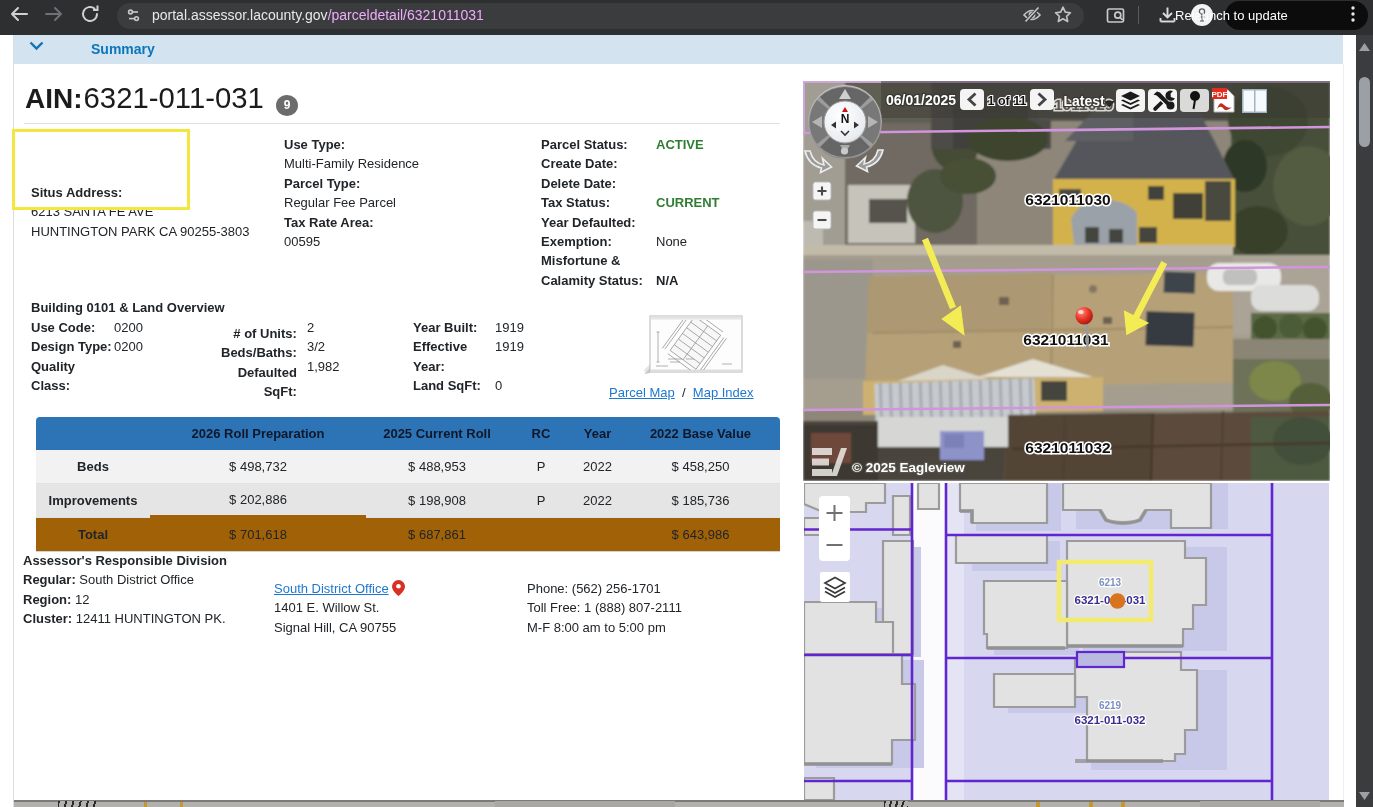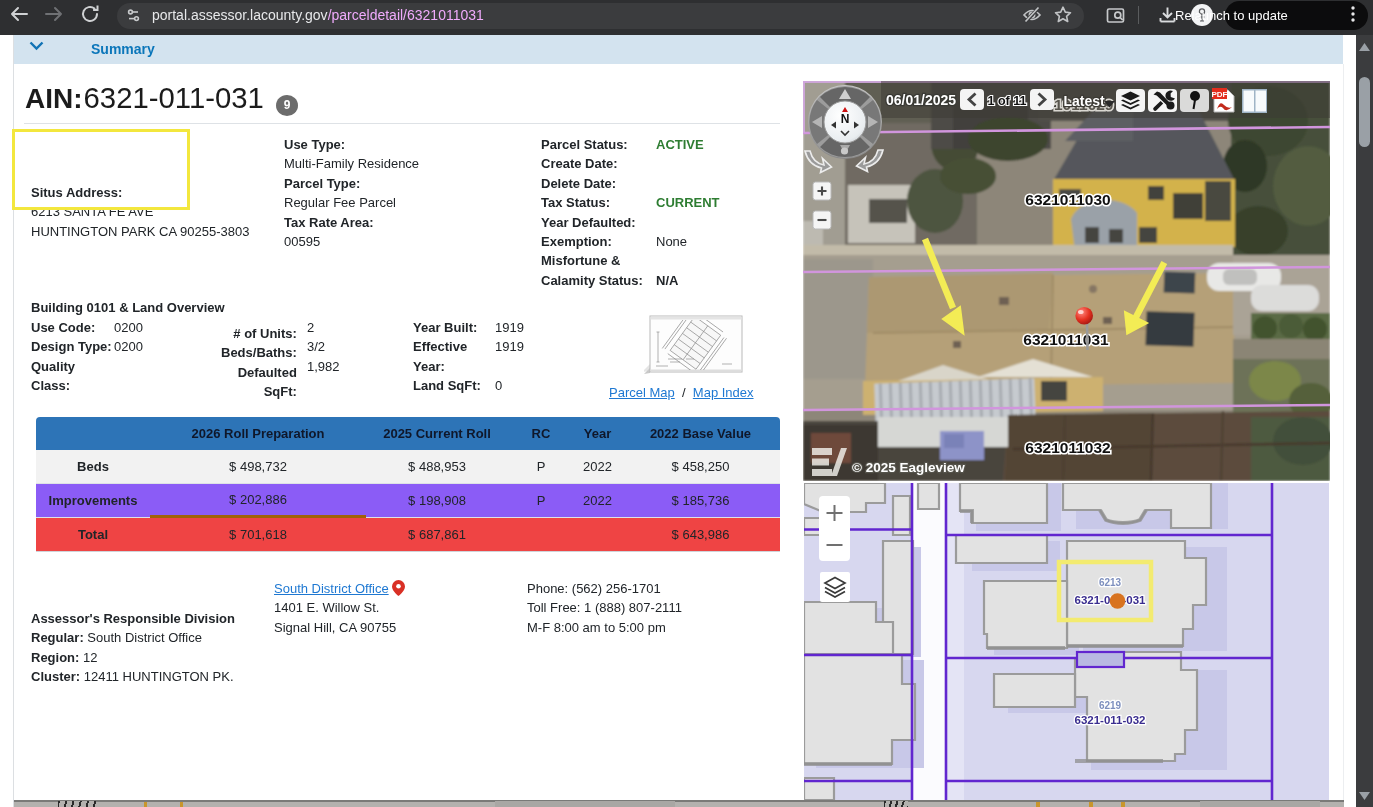--- a/index.html
+++ b/index.html
@@ -216,41 +216,41 @@
         <td style="width:159px;text-align:center;border-top-right-radius:4px;">2022 Base Value</td>
       </tr>
       <tr style="background:#f2f2f2;height:34px;">
         <td class="b" style="text-align:center;border-bottom:1px solid #dee2e6;">Beds</td>
         <td style="text-align:center;border-bottom:1px solid #dee2e6;">$ 498,732</td>
         <td style="text-align:center;border-bottom:1px solid #dee2e6;">$ 488,953</td>
         <td style="text-align:center;border-bottom:1px solid #dee2e6;">P</td>
         <td style="text-align:center;border-bottom:1px solid #dee2e6;">2022</td>
         <td style="text-align:center;border-bottom:1px solid #dee2e6;">$ 458,250</td>
       </tr>
-      <tr style="background:#8b5cf6;height:34px;">
+      <tr style="background:#e5e5e5;height:34px;">
         <td class="b" style="text-align:center;border-bottom:1px solid #dee2e6;">Improvements</td>
         <td style="text-align:center;border-bottom:3px solid #a16207;">$ 202,886</td>
         <td style="text-align:center;border-bottom:1px solid #dee2e6;">$ 198,908</td>
         <td style="text-align:center;border-bottom:1px solid #dee2e6;">P</td>
         <td style="text-align:center;border-bottom:1px solid #dee2e6;">2022</td>
         <td style="text-align:center;border-bottom:1px solid #dee2e6;">$ 185,736</td>
       </tr>
-      <tr style="background:#ef4444;height:34px;">
+      <tr style="background:#a16207;height:34px;">
         <td class="b" style="text-align:center;border-bottom:1px solid #cfd4d9;">Total</td>
         <td style="text-align:center;border-bottom:1px solid #cfd4d9;">$ 701,618</td>
         <td style="text-align:center;border-bottom:1px solid #cfd4d9;">$ 687,861</td>
         <td style="border-bottom:1px solid #cfd4d9;"></td>
         <td style="border-bottom:1px solid #cfd4d9;"></td>
         <td style="text-align:center;border-bottom:1px solid #cfd4d9;">$ 643,986</td>
       </tr>
     </tbody>
       </table>
   </div>
 
-  <div class="abs txt" style="left:23px;top:609px;margin-left:8px;">
+  <div class="abs txt" style="left:23px;top:551px;">
     <div class="b">Assessor's Responsible Division</div>
     <div><span class="b">Regular:</span> South District Office</div>
     <div><span class="b">Region:</span> 12</div>
     <div><span class="b">Cluster:</span> 12411 HUNTINGTON PK.</div>
   </div>
   <div class="abs txt" style="left:274px;top:579px;">
     <div><span class="link">South District Office</span>
       <svg width="13" height="16" viewBox="0 0 13 16" style="vertical-align:-3px;">
           <path d="M6.5 0 a6.5 6.5 0 0 1 6.5 6.5 c0 4.5 -6.5 9.5 -6.5 9.5 s-6.5 -5 -6.5 -9.5 A6.5 6.5 0 0 1 6.5 0z" fill="#d93025"></path>
           <circle cx="6.5" cy="6.3" r="2.3" fill="#fff"></circle>

